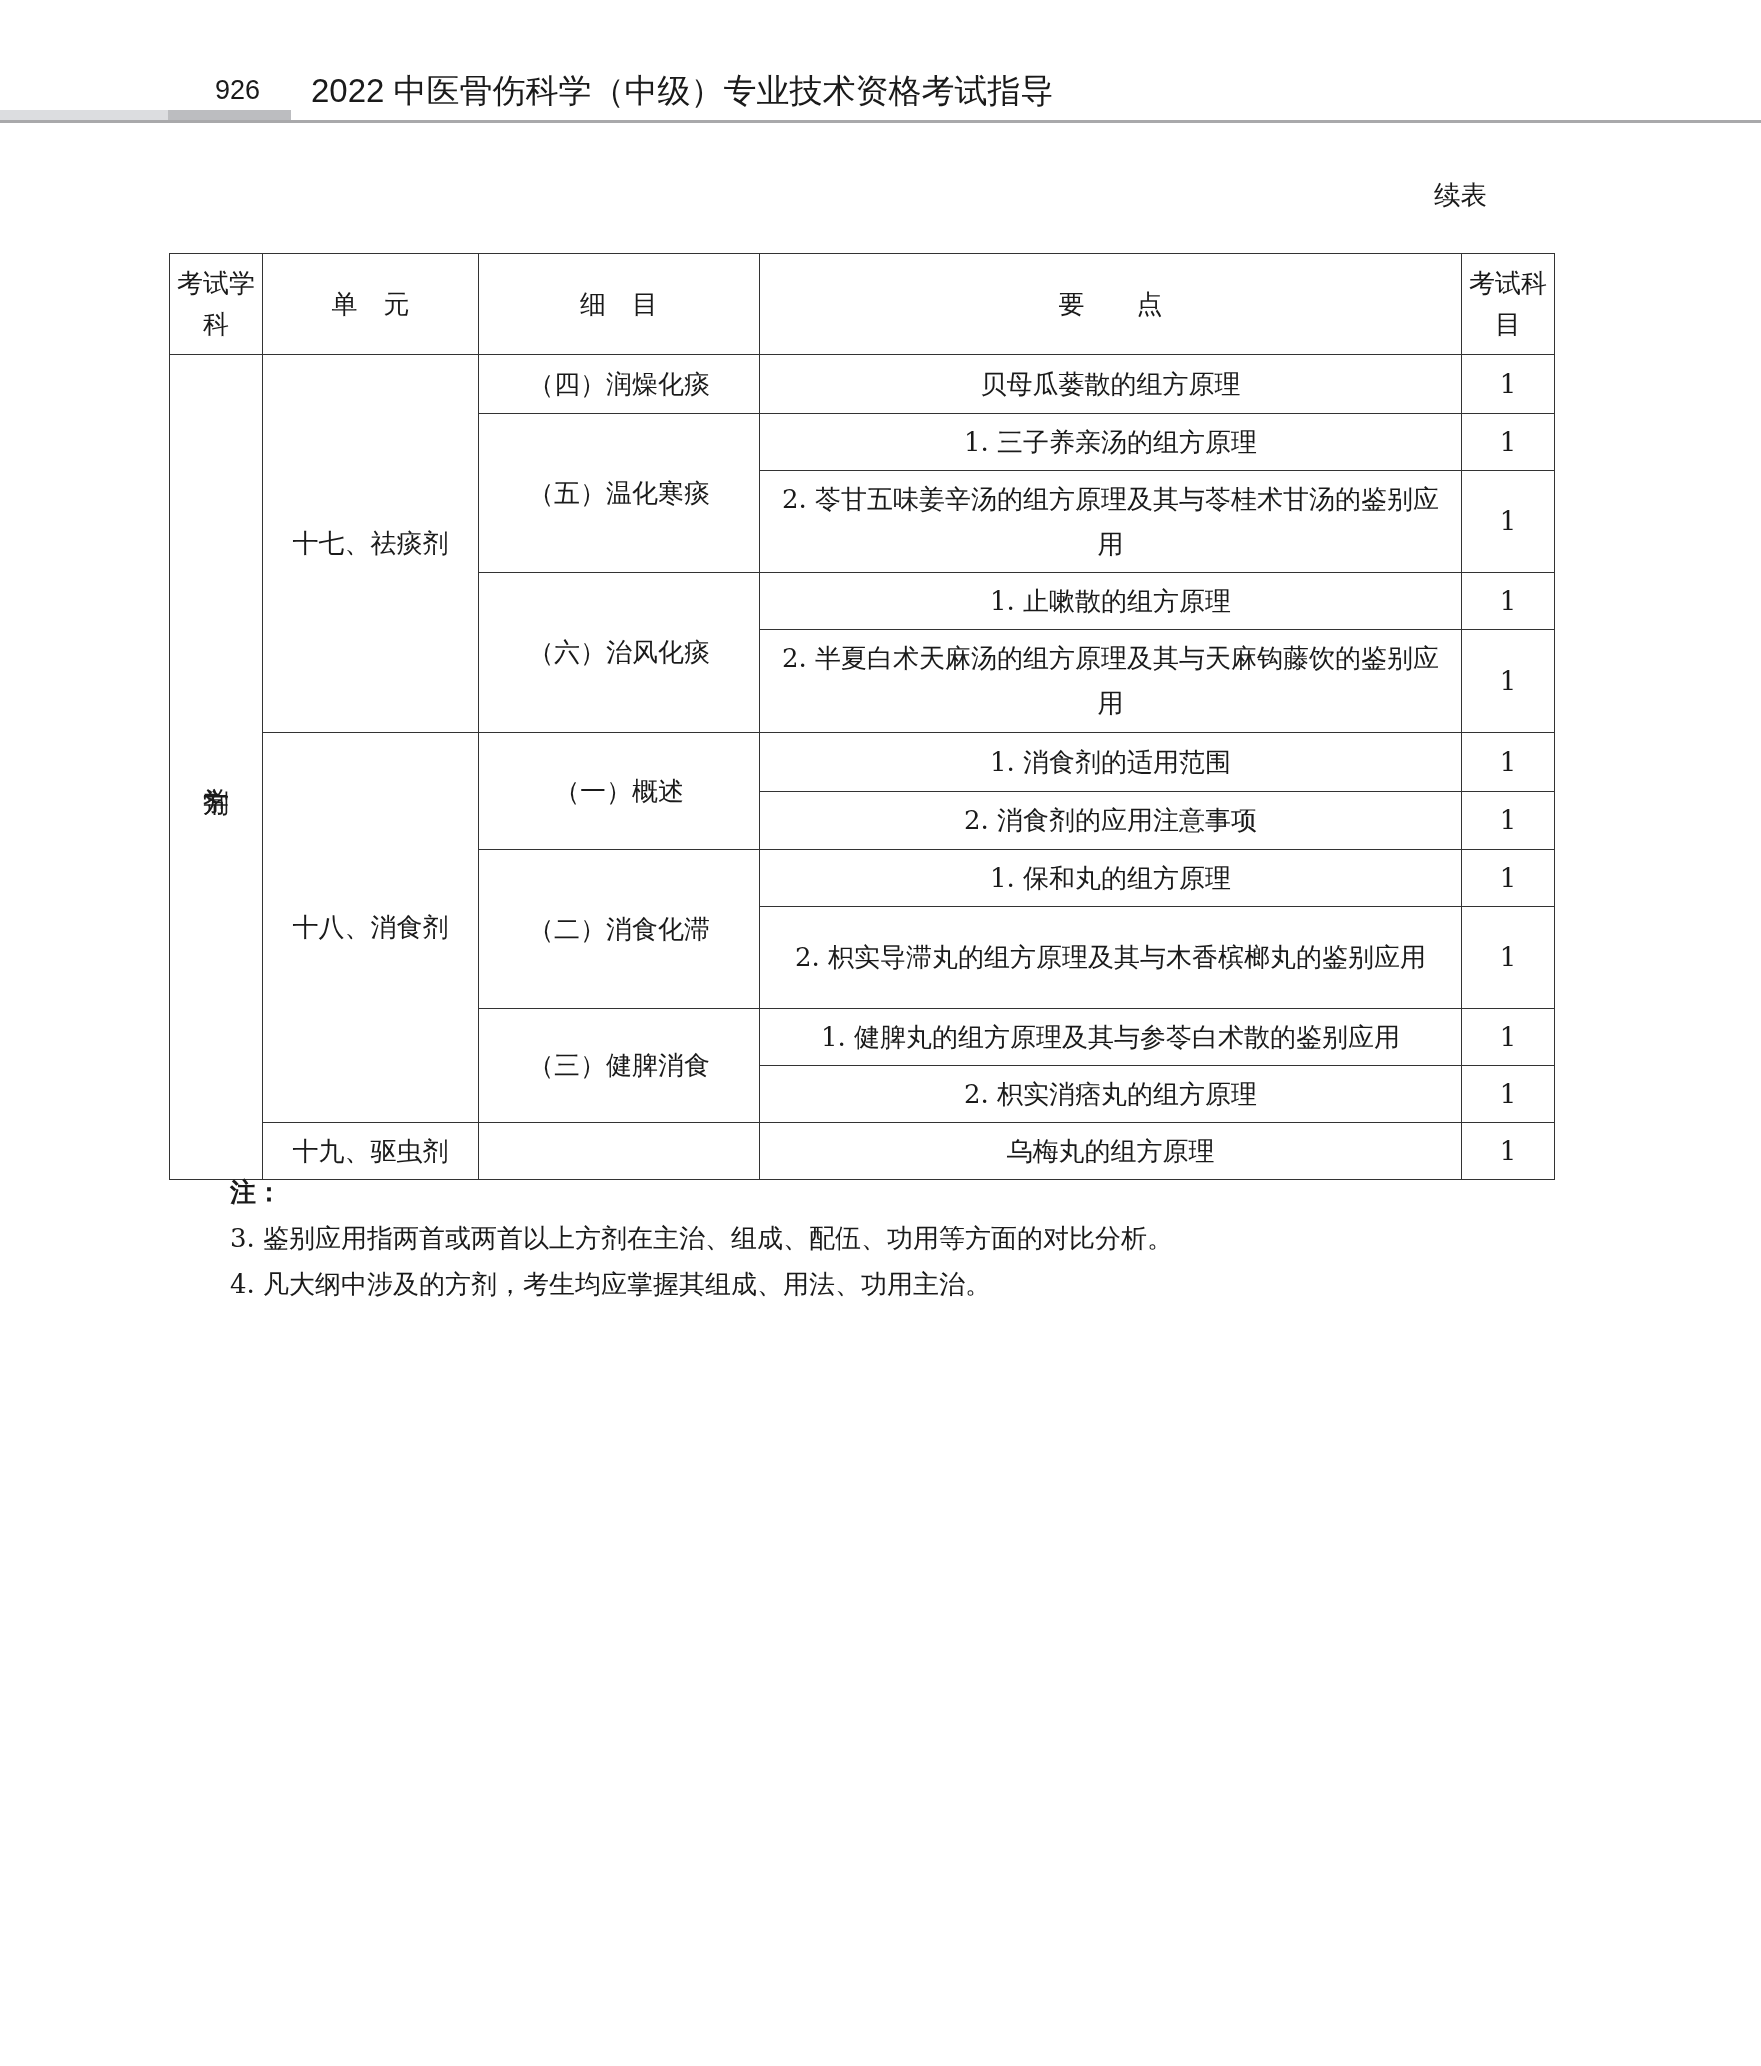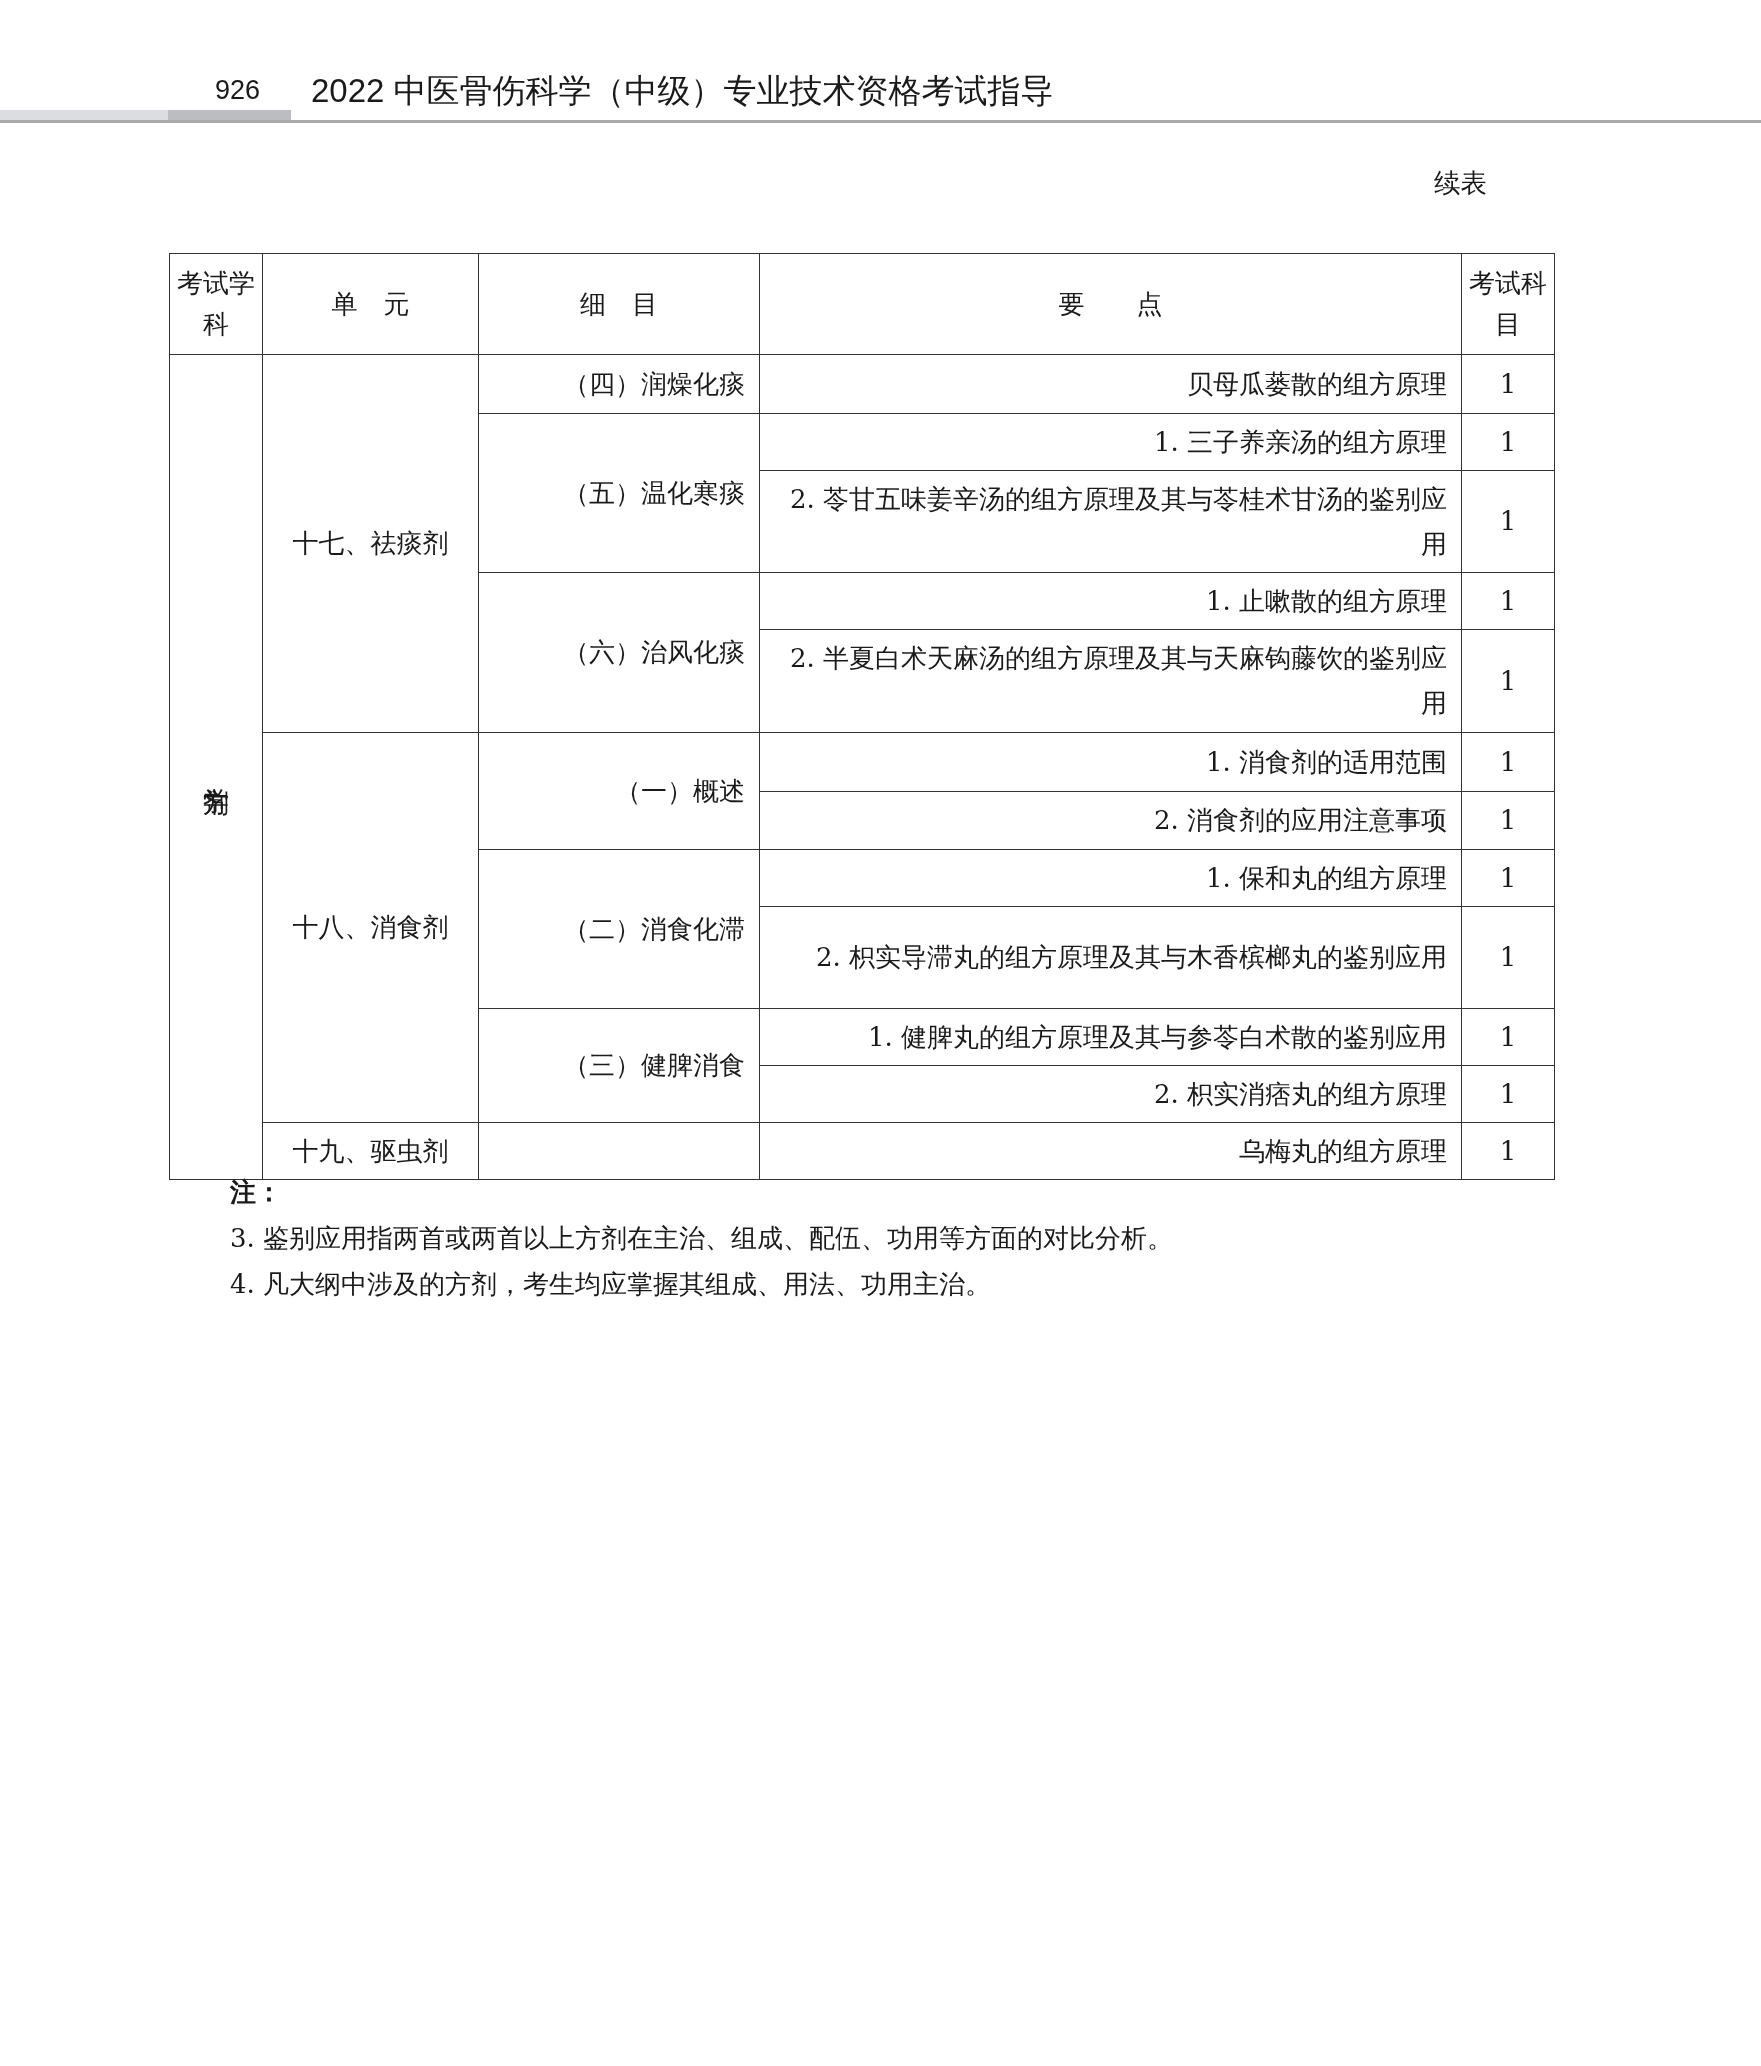--- a/index.html
+++ b/index.html
@@ -3,26 +3,26 @@
 <meta charset="utf-8">
 <style>
   html, body { margin:0; padding:0; }
   body { width:1762px; height:2436px; background:#ffffff; position:relative; overflow:hidden;
          font-family:"DejaVu Serif","Liberation Serif",serif; color:#1a1a1a; }
   .hdr-light { position:absolute; left:0; top:110px; width:168px; height:12.4px; background:#dcdde0; }
   .hdr-dark { position:absolute; left:168px; top:110px; width:123px; height:12.4px; background:#bcbdc0; }
   .hdr-line { position:absolute; left:0; top:120px; width:1762px; height:3.3px; background:#a9a9ab; }
   .pagenum { position:absolute; left:203px; top:74px; font-family:"Liberation Sans",sans-serif; font-size:27px; line-height:33px;margin-left:12px; }
   .booktitle { position:absolute; left:311px; top:74px; font-family:"Liberation Sans",sans-serif; font-size:33px; line-height:33px; }
-  .contd { position:absolute; left:1434px; top:166px; font-size:26.4px; line-height:33px; }
+  .contd { position:absolute; left:1434px; top:178px; font-size:26.4px; line-height:33px; }
   table { position:absolute; left:169px; top:229px; width:1386px; border-collapse:collapse; table-layout:fixed;margin-top:24px; }
   td, th { border:1.7px solid #333; font-size:26px; line-height:45px; font-weight:normal; padding:0 14px; vertical-align:middle; }
   th { text-align:center; line-height:45px; padding:0; }
   td.c { text-align:center; padding:0; }
-  td.left { text-align:right; }
+  td.left { text-align:center; }
   td.vert { text-align:center; padding:0; line-height:27px; }
   .notes { position:absolute; left:230px; top:1169px; font-size:26px; line-height:46px; }
   .notes .nt { font-weight:bold; font-family:"DejaVu Sans",sans-serif; }
 </style>
 </head>
 <body>
 
 <div class="hdr-light"></div>
 <div class="hdr-dark"></div>
 <div class="hdr-line"></div>

